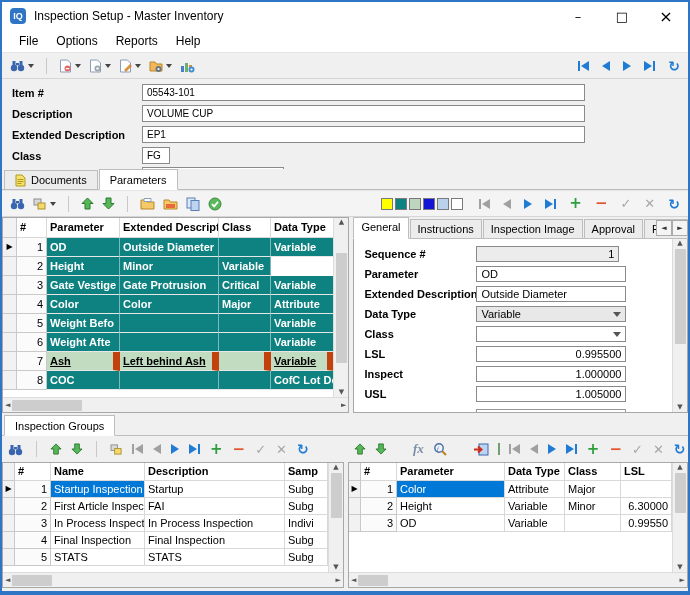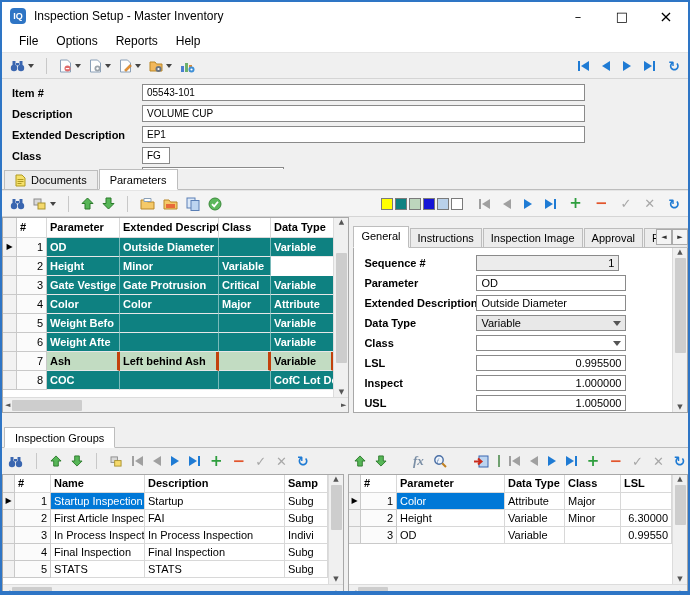--- a/index.html
+++ b/index.html
@@ -66,23 +66,23 @@
     display:flex;align-items:center;justify-content:center;padding:0;}
   .g-num{background:#fbfbfb;text-align:right;border-right:1px solid #c9c9c9;border-bottom:1px solid #c9c9c9;}
   .rowarrow{font-family:"DejaVu Sans",sans-serif;font-size:8px;color:#000;}
   
   .pg{--cols:14px 30px 73px 99px 52px 63px 1fr;}
   .pg .grow{grid-template-columns:var(--cols);height:19px;line-height:16px;}
   .pg .hdr-row{height:20px;line-height:17px;}
   .teal{background:#0e8181;color:#fff;font-weight:600;}
   .teal.td{border-right:1px solid rgba(255,255,255,.45);border-bottom:1px solid #e7e7e7;}
   .palegreen{background:#c2dcc2;color:#000;font-weight:600;}
-  .palegreen.td{border-right:3px solid #c2410c;border-bottom:1px solid #e7e7e7;}
-  
-  .detailpanel{flex:1;display:flex;flex-direction:column;margin-left:4px;margin-top:9px;}
+  .palegreen.td{border-right:7px solid #c2410c;border-bottom:1px solid #e7e7e7;text-decoration:underline;}
+  
+  .detailpanel{flex:1;display:flex;flex-direction:column;margin-left:4px;}
   .dtabs{display:flex;align-items:flex-end;height:22px;gap:1px;position:relative;border-bottom:1px solid #bdbdbd;}
   .dtab{padding:3px 7px;background:#ececec;border:1px solid #bdbdbd;border-bottom:none;height:19px;white-space:nowrap;overflow:hidden;}
   .dtab.active{background:#fff;font-weight:400;height:22px;margin-bottom:-1px;border-bottom:1px solid #fff;}
   .tabscroll{position:absolute;right:0;top:3px;display:flex;}
   .tsbtn{width:16px;height:16px;border:1px solid #ababab;background:#f4f4f4;display:flex;
     align-items:center;justify-content:center;font-size:7px;font-family:"DejaVu Sans",sans-serif;color:#333;}
   .dbody{flex:1;background:#fff;border:1px solid #a8a8a8;border-top:none;display:flex;overflow:hidden;}
   .dfields{flex:1;padding:7px 4px 0 10px;overflow:hidden;}
   .drow{display:flex;align-items:center;height:16px;margin-bottom:4px;}
   .dlabel{width:112px;font-weight:600;overflow:hidden;white-space:nowrap;}
@@ -500,21 +500,21 @@
         </div>
         <div class="vscroll">
           <span class="sarrow">▲</span>
           <div class="vthumb" style="height:95px;margin-bottom:auto;margin-top:2px;"></div>
           <span class="sarrow">▼</span>
         </div>
       </div>
     </div>
   </div>
 
-  <div class="tabstrip" style="margin-top:14px;">
+  <div class="tabstrip" style="margin-top:2px;">
     <div class="tab active">
       <span>Inspection Groups</span>
     </div>
   </div>
 
   <div class="bottomsplit">
 
     <div class="bpane bpane-left">
       <div class="btoolbar">
         <div class="tbtn">

